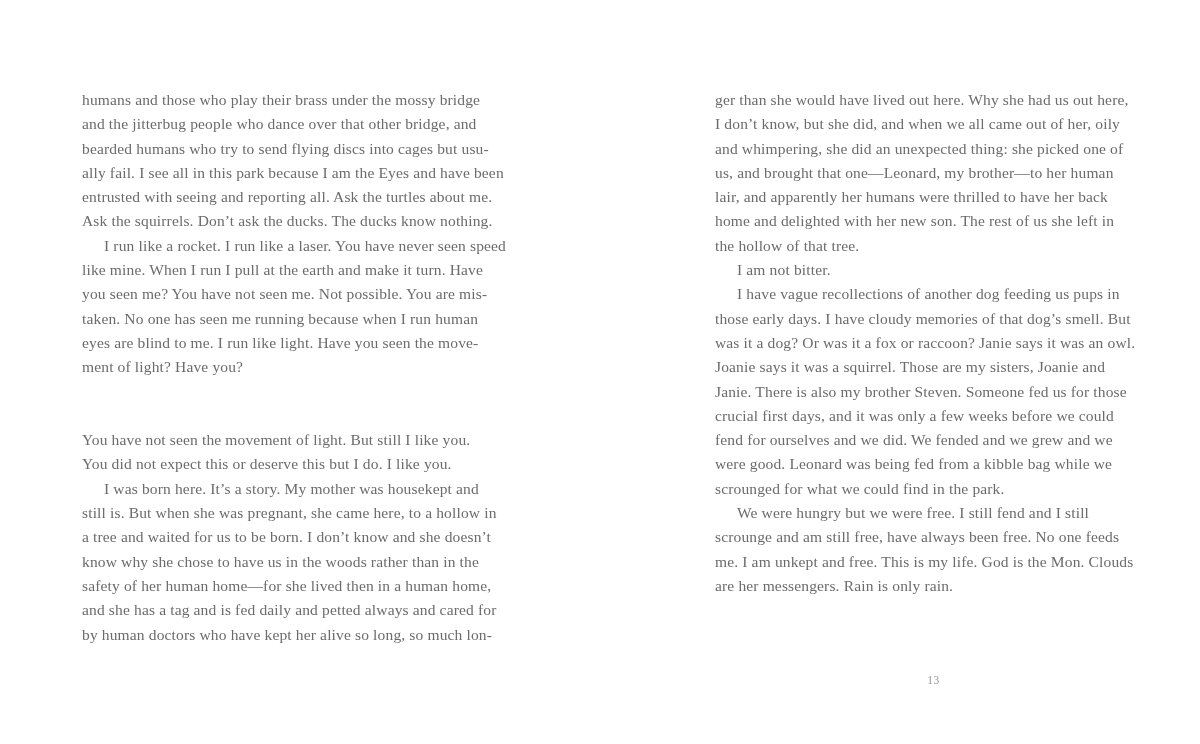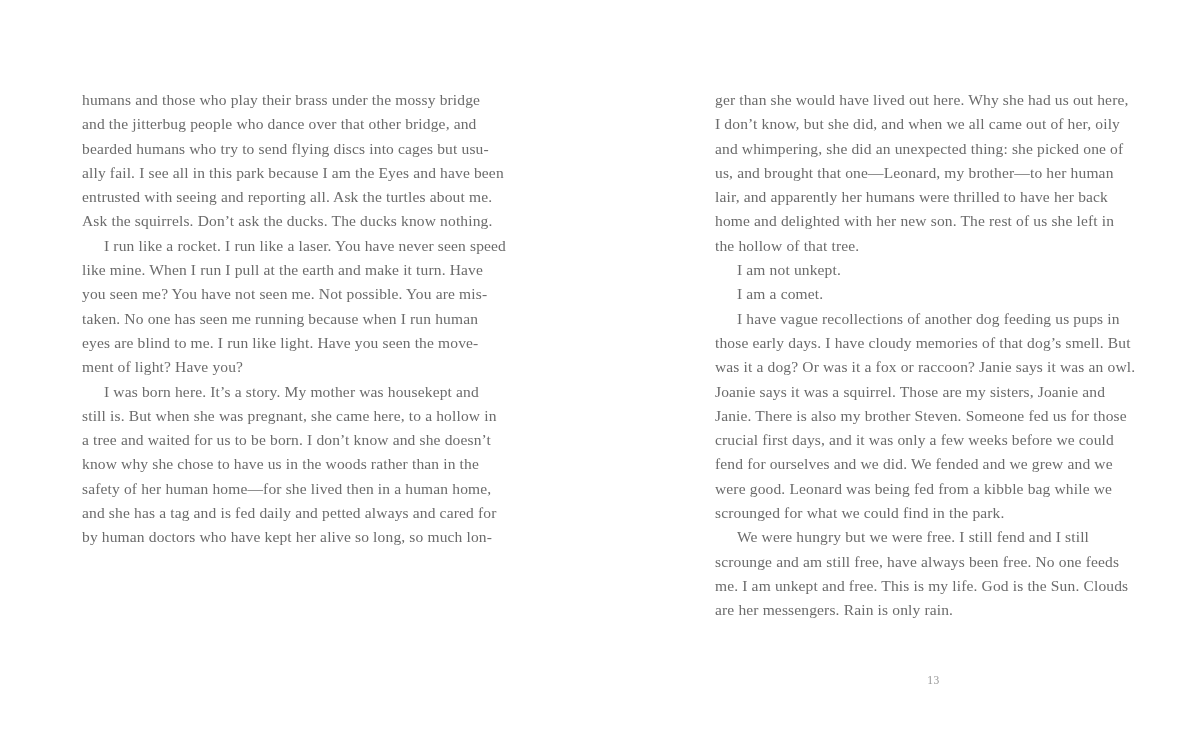--- a/index.html
+++ b/index.html
@@ -59,48 +59,49 @@
 bearded humans who try to send flying discs into cages but usu-
 ally fail. I see all in this park because I am the Eyes and have been
 entrusted with seeing and reporting all. Ask the turtles about me.
 Ask the squirrels. Don’t ask the ducks. The ducks know nothing.</p>
     <p class="para indent">I run like a rocket. I run like a laser. You have never seen speed
 like mine. When I run I pull at the earth and make it turn. Have
 you seen me? You have not seen me. Not possible. You are mis-
 taken. No one has seen me running because when I run human
 eyes are blind to me. I run like light. Have you seen the move-
 ment of light? Have you?</p>
+    <p class="para section-break">You have not seen the movement of light. But still I like you.
+You did not expect this or deserve this but I do. I like you.</p>
     <p class="para indent">I was born here. It’s a story. My mother was housekept and
 still is. But when she was pregnant, she came here, to a hollow in
 a tree and waited for us to be born. I don’t know and she doesn’t
 know why she chose to have us in the woods rather than in the
 safety of her human home—for she lived then in a human home,
 and she has a tag and is fed daily and petted always and cared for
 by human doctors who have kept her alive so long, so much lon-</p>
   </section>
 
   <section class="page right">
     <p class="para">ger than she would have lived out here. Why she had us out here,
 I don’t know, but she did, and when we all came out of her, oily
 and whimpering, she did an unexpected thing: she picked one of
 us, and brought that one—Leonard, my brother—to her human
 lair, and apparently her humans were thrilled to have her back
 home and delighted with her new son. The rest of us she left in
 the hollow of that tree.</p>
-    <p class="para indent">I am not unkept.</p>
-    <p class="para indent">I am a comet.</p>
+    <p class="para indent">I am not bitter.</p>
     <p class="para indent">I have vague recollections of another dog feeding us pups in
 those early days. I have cloudy memories of that dog’s smell. But
 was it a dog? Or was it a fox or raccoon? Janie says it was an owl.
 Joanie says it was a squirrel. Those are my sisters, Joanie and
 Janie. There is also my brother Steven. Someone fed us for those
 crucial first days, and it was only a few weeks before we could
 fend for ourselves and we did. We fended and we grew and we
 were good. Leonard was being fed from a kibble bag while we
 scrounged for what we could find in the park.</p>
     <p class="para indent">We were hungry but we were free. I still fend and I still
 scrounge and am still free, have always been free. No one feeds
-me. I am unkept and free. This is my life. God is the Sun. Clouds
+me. I am unkept and free. This is my life. God is the Mon. Clouds
 are her messengers. Rain is only rain.</p>
     <div class="folio">13</div>
   </section>
 
 </main>
 
 </body></html>

